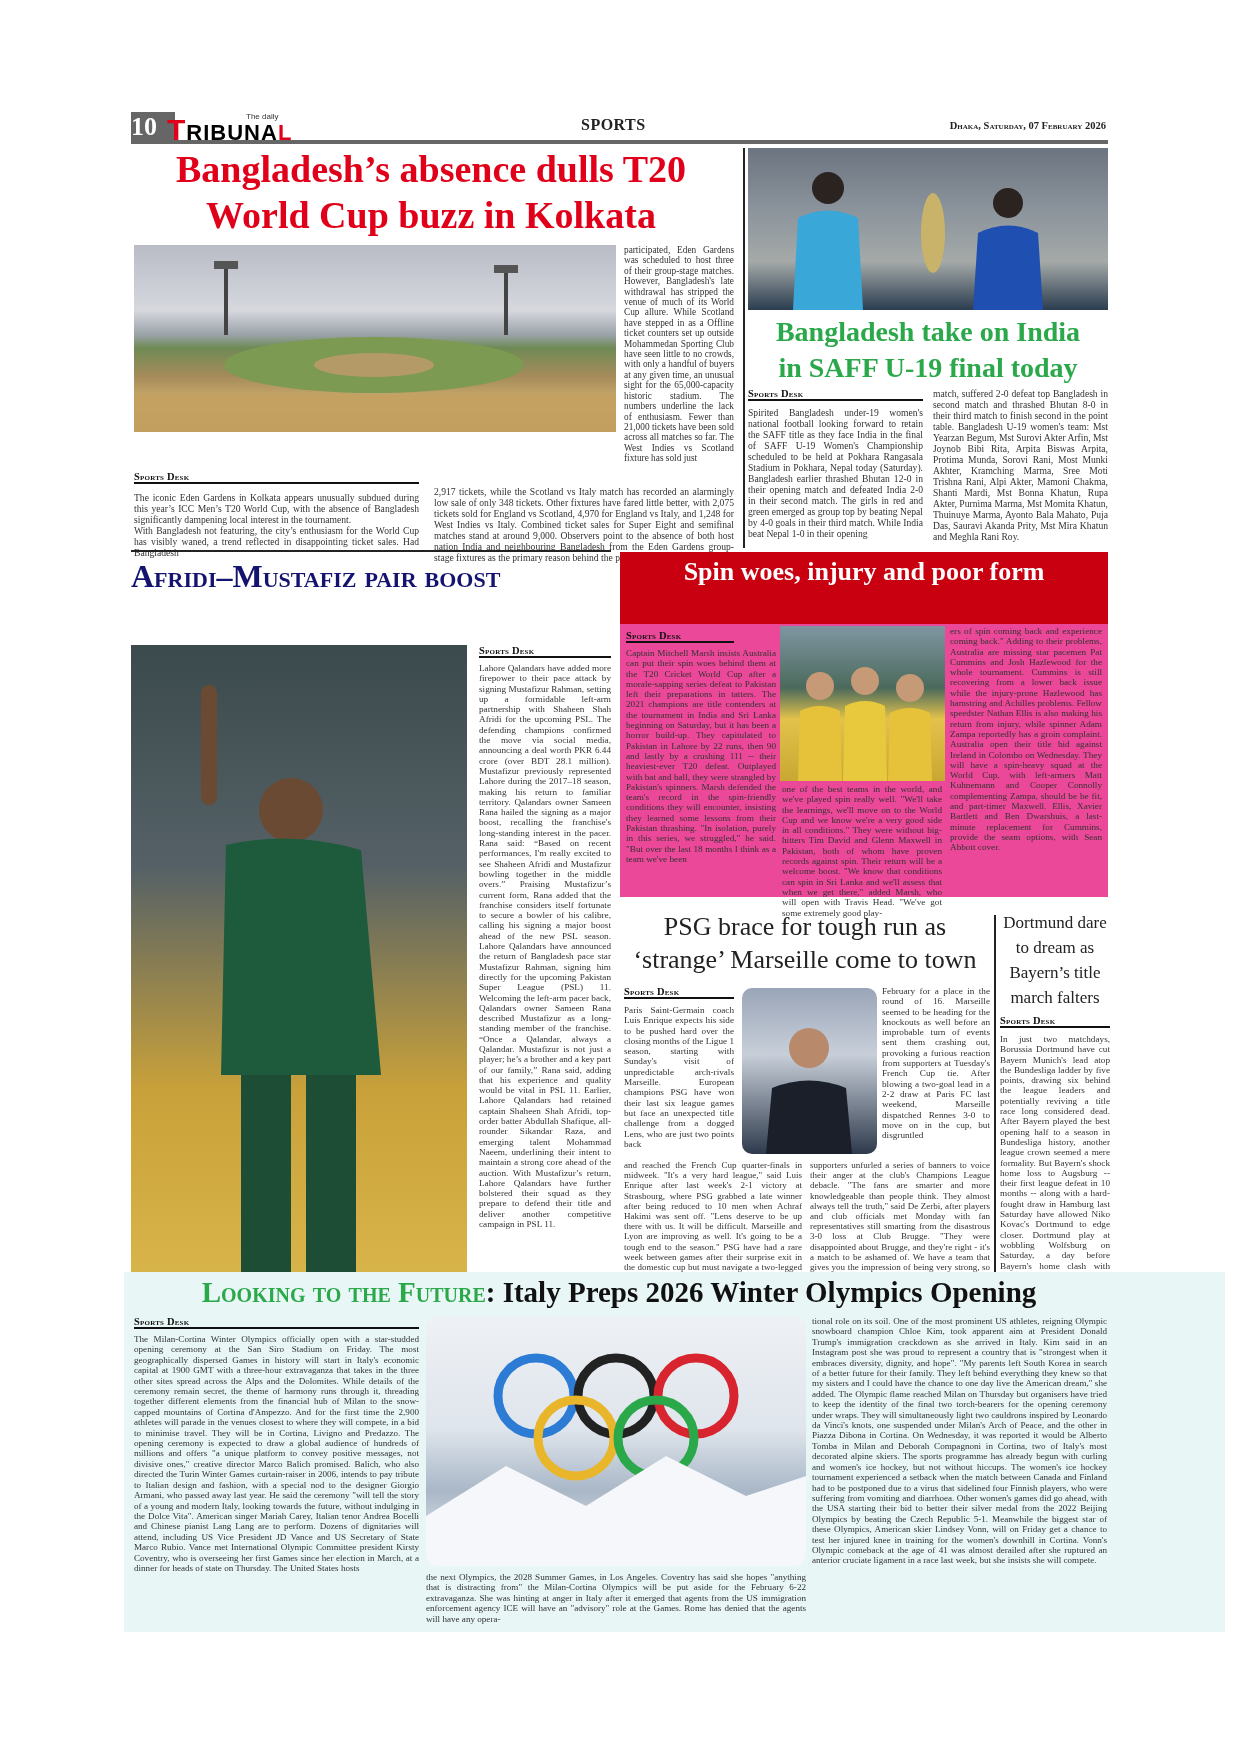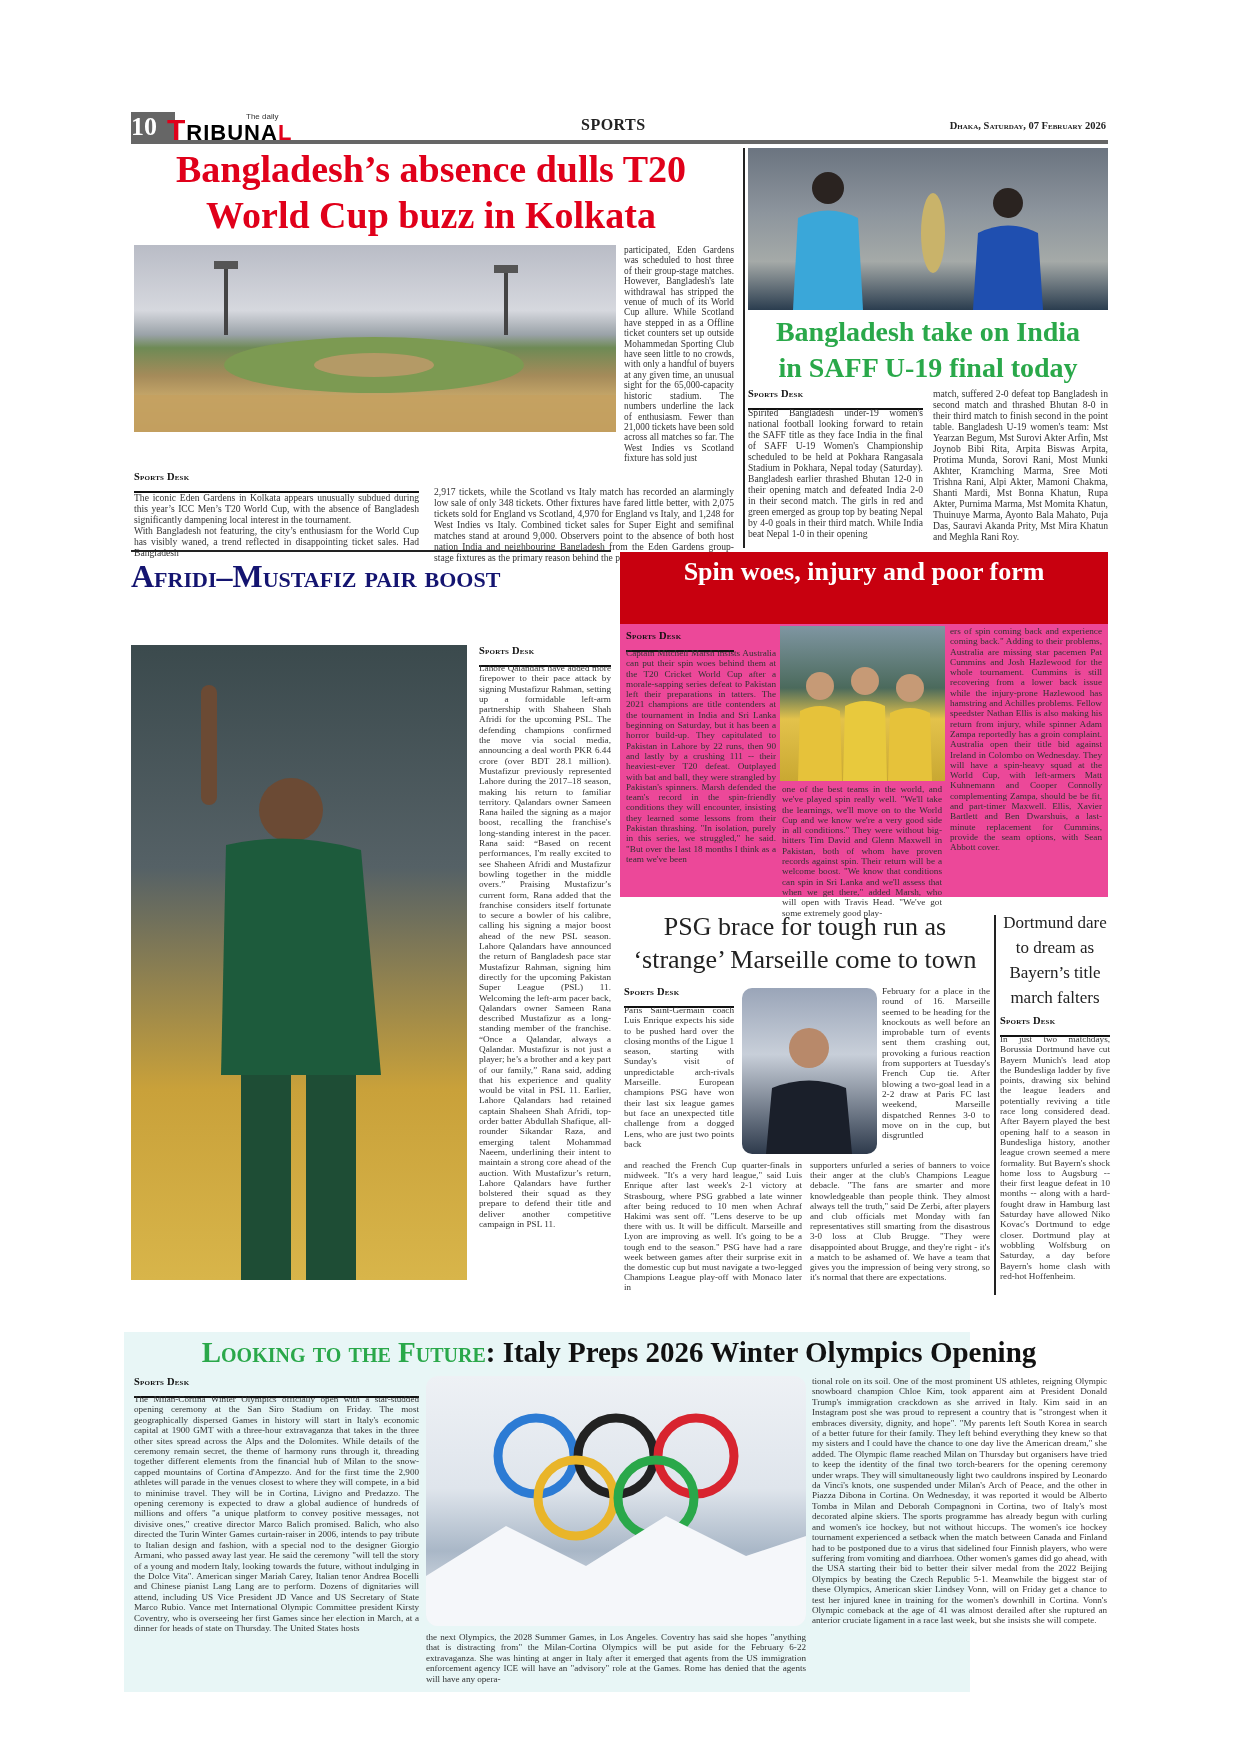--- a/index.html
+++ b/index.html
@@ -1,21 +1,21 @@
 <!DOCTYPE html>
 <html><head>
 <meta charset="utf-8">
 <style>
 *{box-sizing:border-box;margin:0;padding:0}
 html,body{width:1241px;height:1754px;background:#fff;overflow:hidden}
 body{position:relative;font-family:"Liberation Serif","DejaVu Serif",serif;color:#222}
 .abs{position:absolute}
 .txt{font-size:9.6px;line-height:11px;text-align:justify;color:#333}
 .txt p{margin:0}
-.desk{font-variant:small-caps;font-weight:bold;font-size:10.5px;color:#111;border-bottom:2px solid #111;padding-bottom:9px;margin-bottom:4px;letter-spacing:.2px}
+.desk{font-variant:small-caps;font-weight:bold;font-size:10.5px;color:#111;border-bottom:2px solid #111;padding-bottom:0;margin-bottom:4px;letter-spacing:.2px}
 
 #masthead{left:131px;top:110px;width:977px;height:34px;border-bottom:4px solid #666}
 #page-num{position:absolute;left:0;top:2px;background:#666;color:#fff;font-weight:bold;font-size:26px;width:44px;height:30px;line-height:30px;text-align:left}
 #logo{position:absolute;left:36px;top:0;font-family:"Liberation Sans",sans-serif;font-weight:900;font-size:22px;color:#000;letter-spacing:1px;height:32px;line-height:40px}
 #logo .t{color:#e0001a;font-size:30px}
 #logo .l{color:#e0001a}
 #logo-tag{position:absolute;left:115px;top:2px;font-family:"Liberation Sans",sans-serif;font-size:8px;color:#333}
 #section{position:absolute;left:450px;top:6px;font-weight:bold;font-size:16px;letter-spacing:.5px}
 #dateline{position:absolute;right:2px;top:10px;font-size:10.5px;font-variant:small-caps;font-weight:bold}
 
@@ -138,21 +138,21 @@
   <div class="txt" style="position:absolute;left:190px;top:250px;width:180px;font-size:9px;line-height:10.2px">supporters unfurled a series of banners to voice their anger at the club's Champions League debacle. "The fans are smarter and more knowledgeable than people think. They almost always tell the truth," said De Zerbi, after players and club officials met Monday with fan representatives still smarting from the disastrous 3-0 loss at Club Brugge. "They were disappointed about Brugge, and they're right - it's a match to be ashamed of. We have a team that gives you the impression of being very strong, so it's normal that there are expectations.</div>
 </div>
 <div class="abs vline" style="left:994px;top:915px;width:2px;height:380px"></div>
 
 <div class="abs" style="left:1000px;top:910px;width:110px;height:385px">
   <div style="position:absolute;left:0;top:0;width:110px;text-align:center;font-size:17px;line-height:25px;color:#222">Dortmund dare to dream as Bayern’s title march falters</div>
   <div class="desk" style="position:absolute;left:0;top:105px;width:110px">Sports Desk</div>
   <div class="txt" style="position:absolute;left:0;top:124px;width:110px;font-size:9.2px;line-height:10.3px">In just two matchdays, Borussia Dortmund have cut Bayern Munich's lead atop the Bundesliga ladder by five points, drawing six behind the league leaders and potentially reviving a title race long considered dead. After Bayern played the best opening half to a season in Bundesliga history, another league crown seemed a mere formality. But Bayern's shock home loss to Augsburg -- their first league defeat in 10 months -- along with a hard-fought draw in Hamburg last Saturday have allowed Niko Kovac's Dortmund to edge closer. Dortmund play at wobbling Wolfsburg on Saturday, a day before Bayern's home clash with red-hot Hoffenheim.</div>
 </div>
 
-<div class="abs" style="left:124px;top:1332px;width:846px;height:360px;background:#e8f6f6">
+<div class="abs" style="left:124px;top:1272px;width:1101px;height:360px;background:#e8f6f6">
   <div style="position:absolute;left:0;top:2px;width:990px;text-align:center;font-size:29px;line-height:36px;font-weight:bold;color:#111">
     <span style="color:#2aa84a;font-variant:small-caps">Looking to the Future</span><span>: Italy Preps 2026 Winter Olympics Opening</span>
   </div>
   <div class="desk" style="position:absolute;left:10px;top:44px;width:285px">Sports Desk</div>
   <div class="txt" style="position:absolute;left:10px;top:62px;width:285px;height:292px;overflow:hidden;font-size:9.1px;line-height:10.4px">The Milan-Cortina Winter Olympics officially open with a star-studded opening ceremony at the San Siro Stadium on Friday. The most geographically dispersed Games in history will start in Italy's economic capital at 1900 GMT with a three-hour extravaganza that takes in the three other sites spread across the Alps and the Dolomites. While details of the ceremony remain secret, the theme of harmony runs through it, threading together different elements from the financial hub of Milan to the snow-capped mountains of Cortina d'Ampezzo. And for the first time the 2,900 athletes will parade in the venues closest to where they will compete, in a bid to minimise travel. They will be in Cortina, Livigno and Predazzo. The opening ceremony is expected to draw a global audience of hundreds of millions and offers "a unique platform to convey positive messages, not divisive ones," creative director Marco Balich promised. Balich, who also directed the Turin Winter Games curtain-raiser in 2006, intends to pay tribute to Italian design and fashion, with a special nod to the designer Giorgio Armani, who passed away last year. He said the ceremony "will tell the story of a young and modern Italy, looking towards the future, without indulging in the Dolce Vita". American singer Mariah Carey, Italian tenor Andrea Bocelli and Chinese pianist Lang Lang are to perform. Dozens of dignitaries will attend, including US Vice President JD Vance and US Secretary of State Marco Rubio. Vance met International Olympic Committee president Kirsty Coventry, who is overseeing her first Games since her election in March, at a dinner for heads of state on Thursday. The United States hosts</div>
   <div class="photo" style="position:absolute;left:302px;top:44px;width:380px;height:250px;border-radius:12px;background:linear-gradient(180deg,#eef1f5 0%,#dfe5ec 45%,#a9b7c7 70%,#f2f4f7 100%)">
     <svg width="380" height="250">
       <circle cx="110" cy="80" r="38" fill="none" stroke="#2c7bd4" stroke-width="9"></circle>
       <circle cx="190" cy="80" r="38" fill="none" stroke="#222" stroke-width="9"></circle>
       <circle cx="270" cy="80" r="38" fill="none" stroke="#d8242f" stroke-width="9"></circle>

